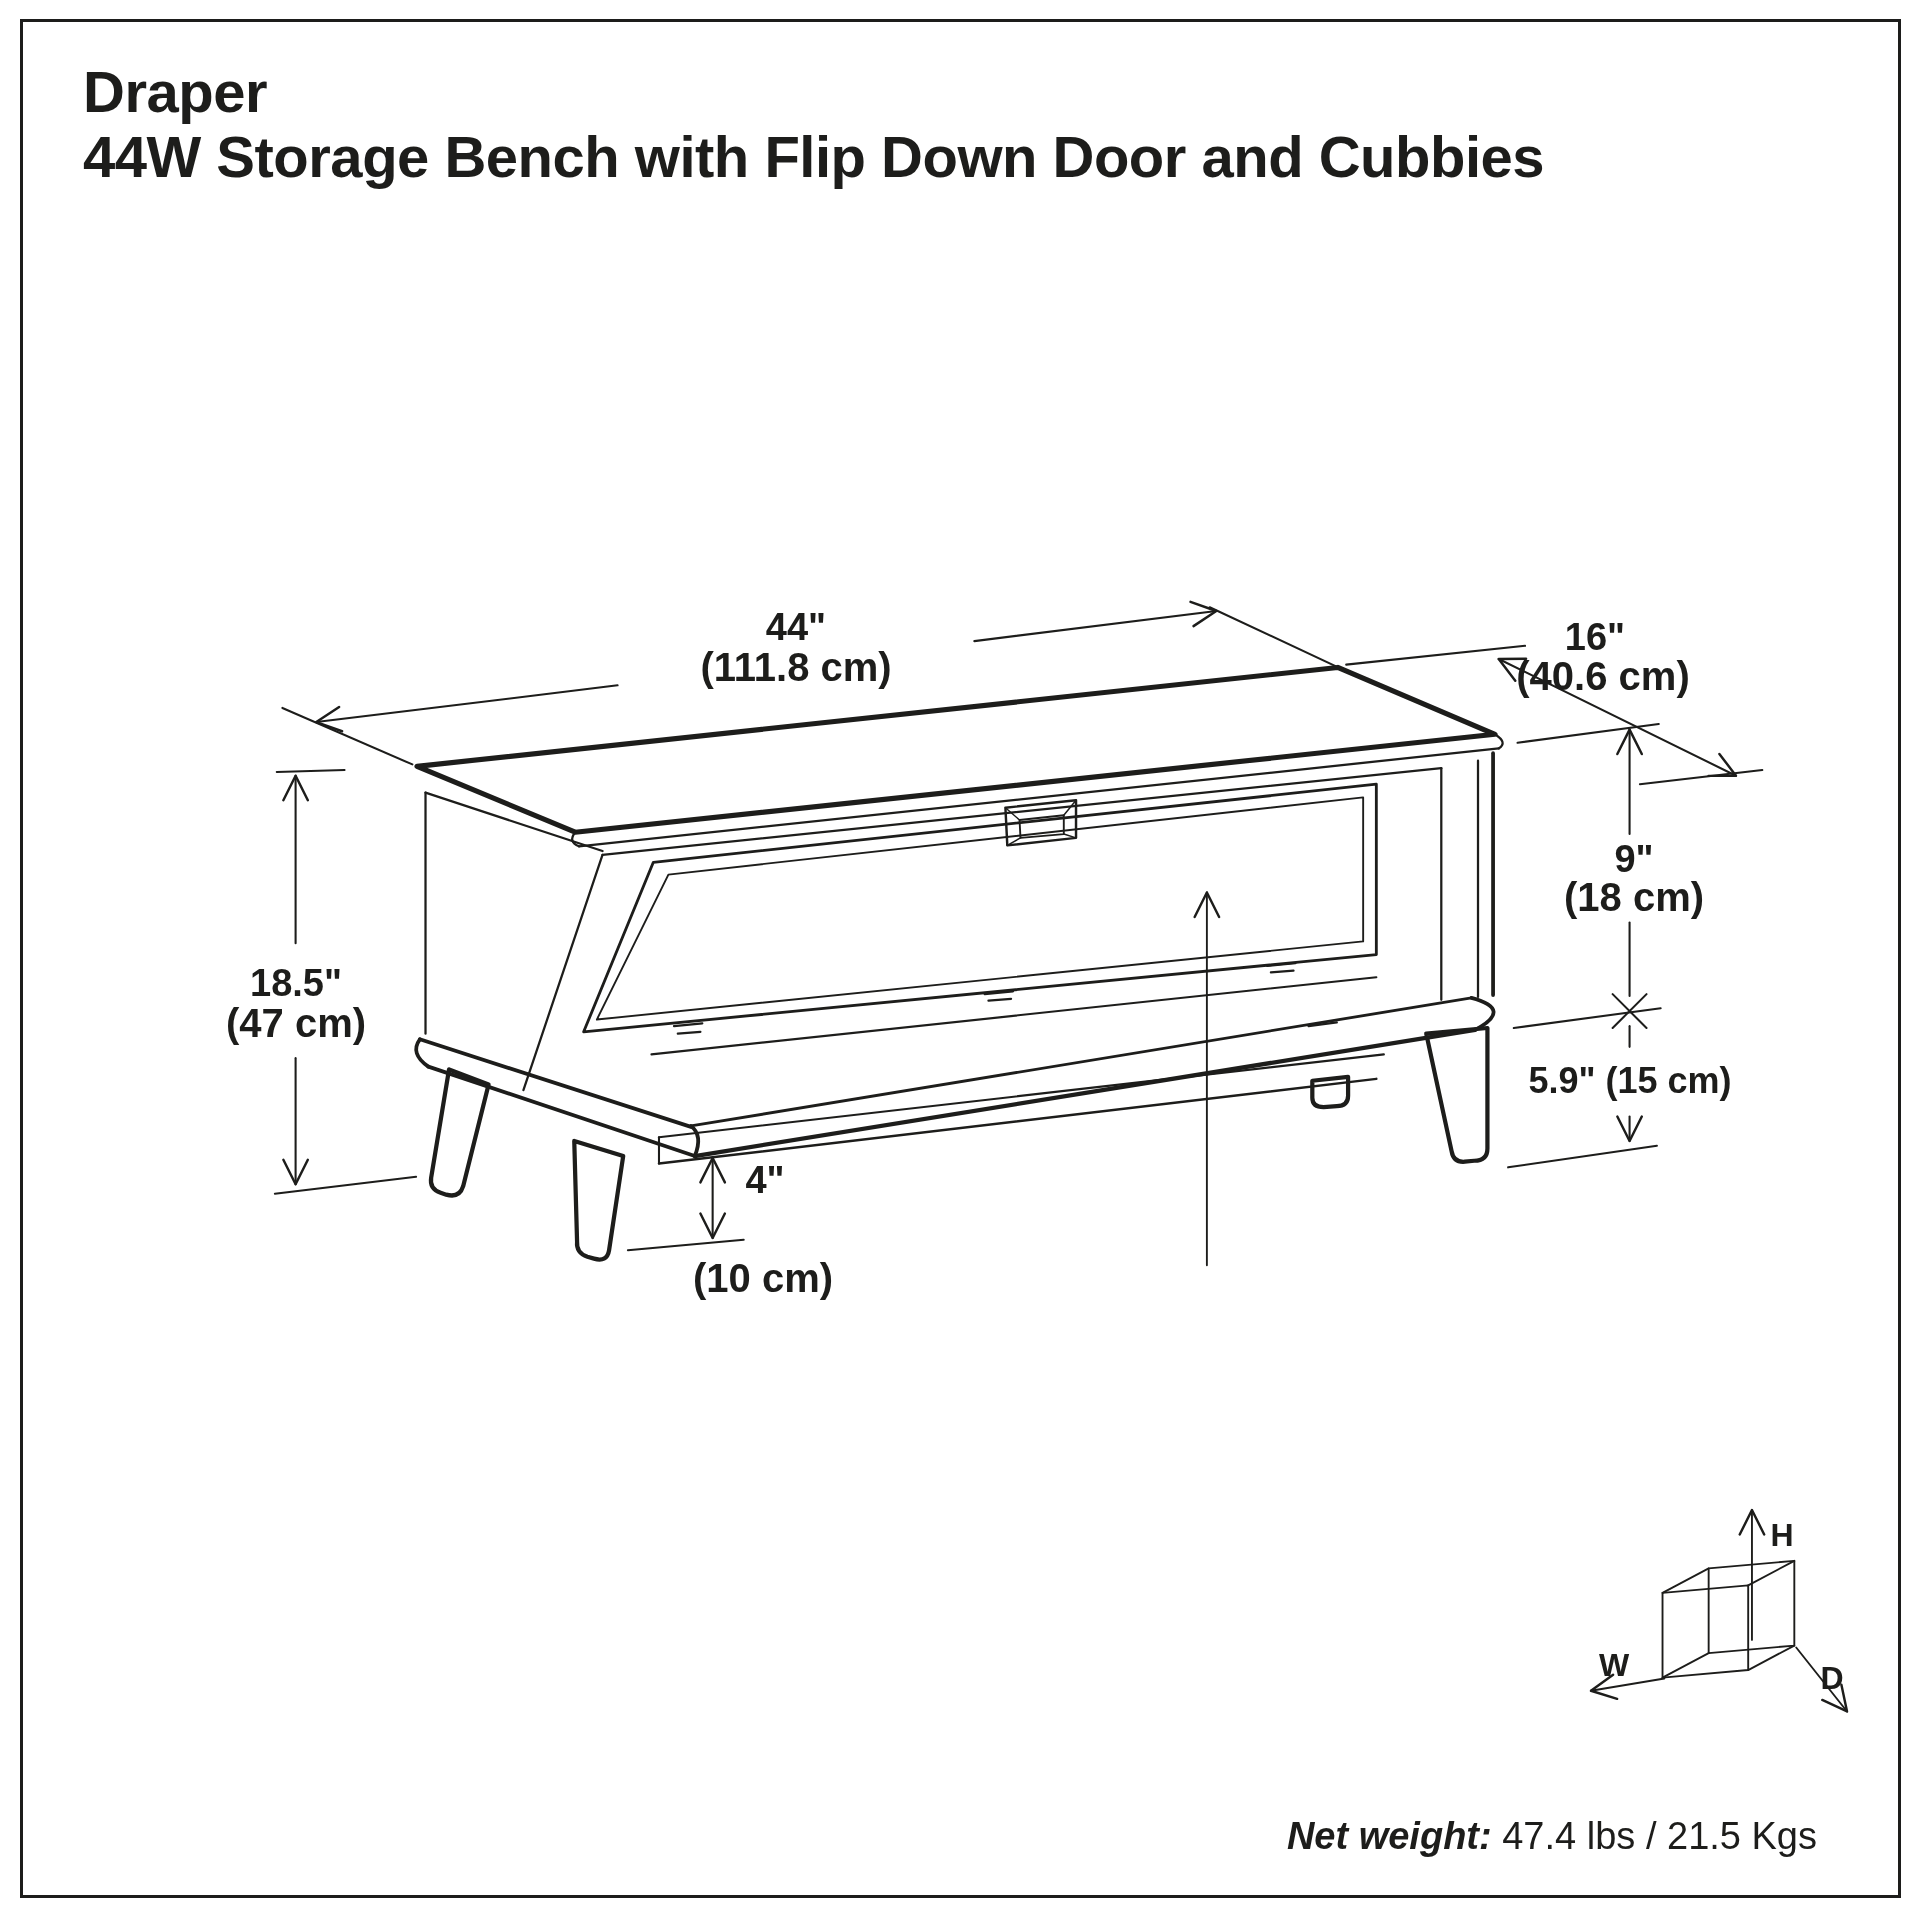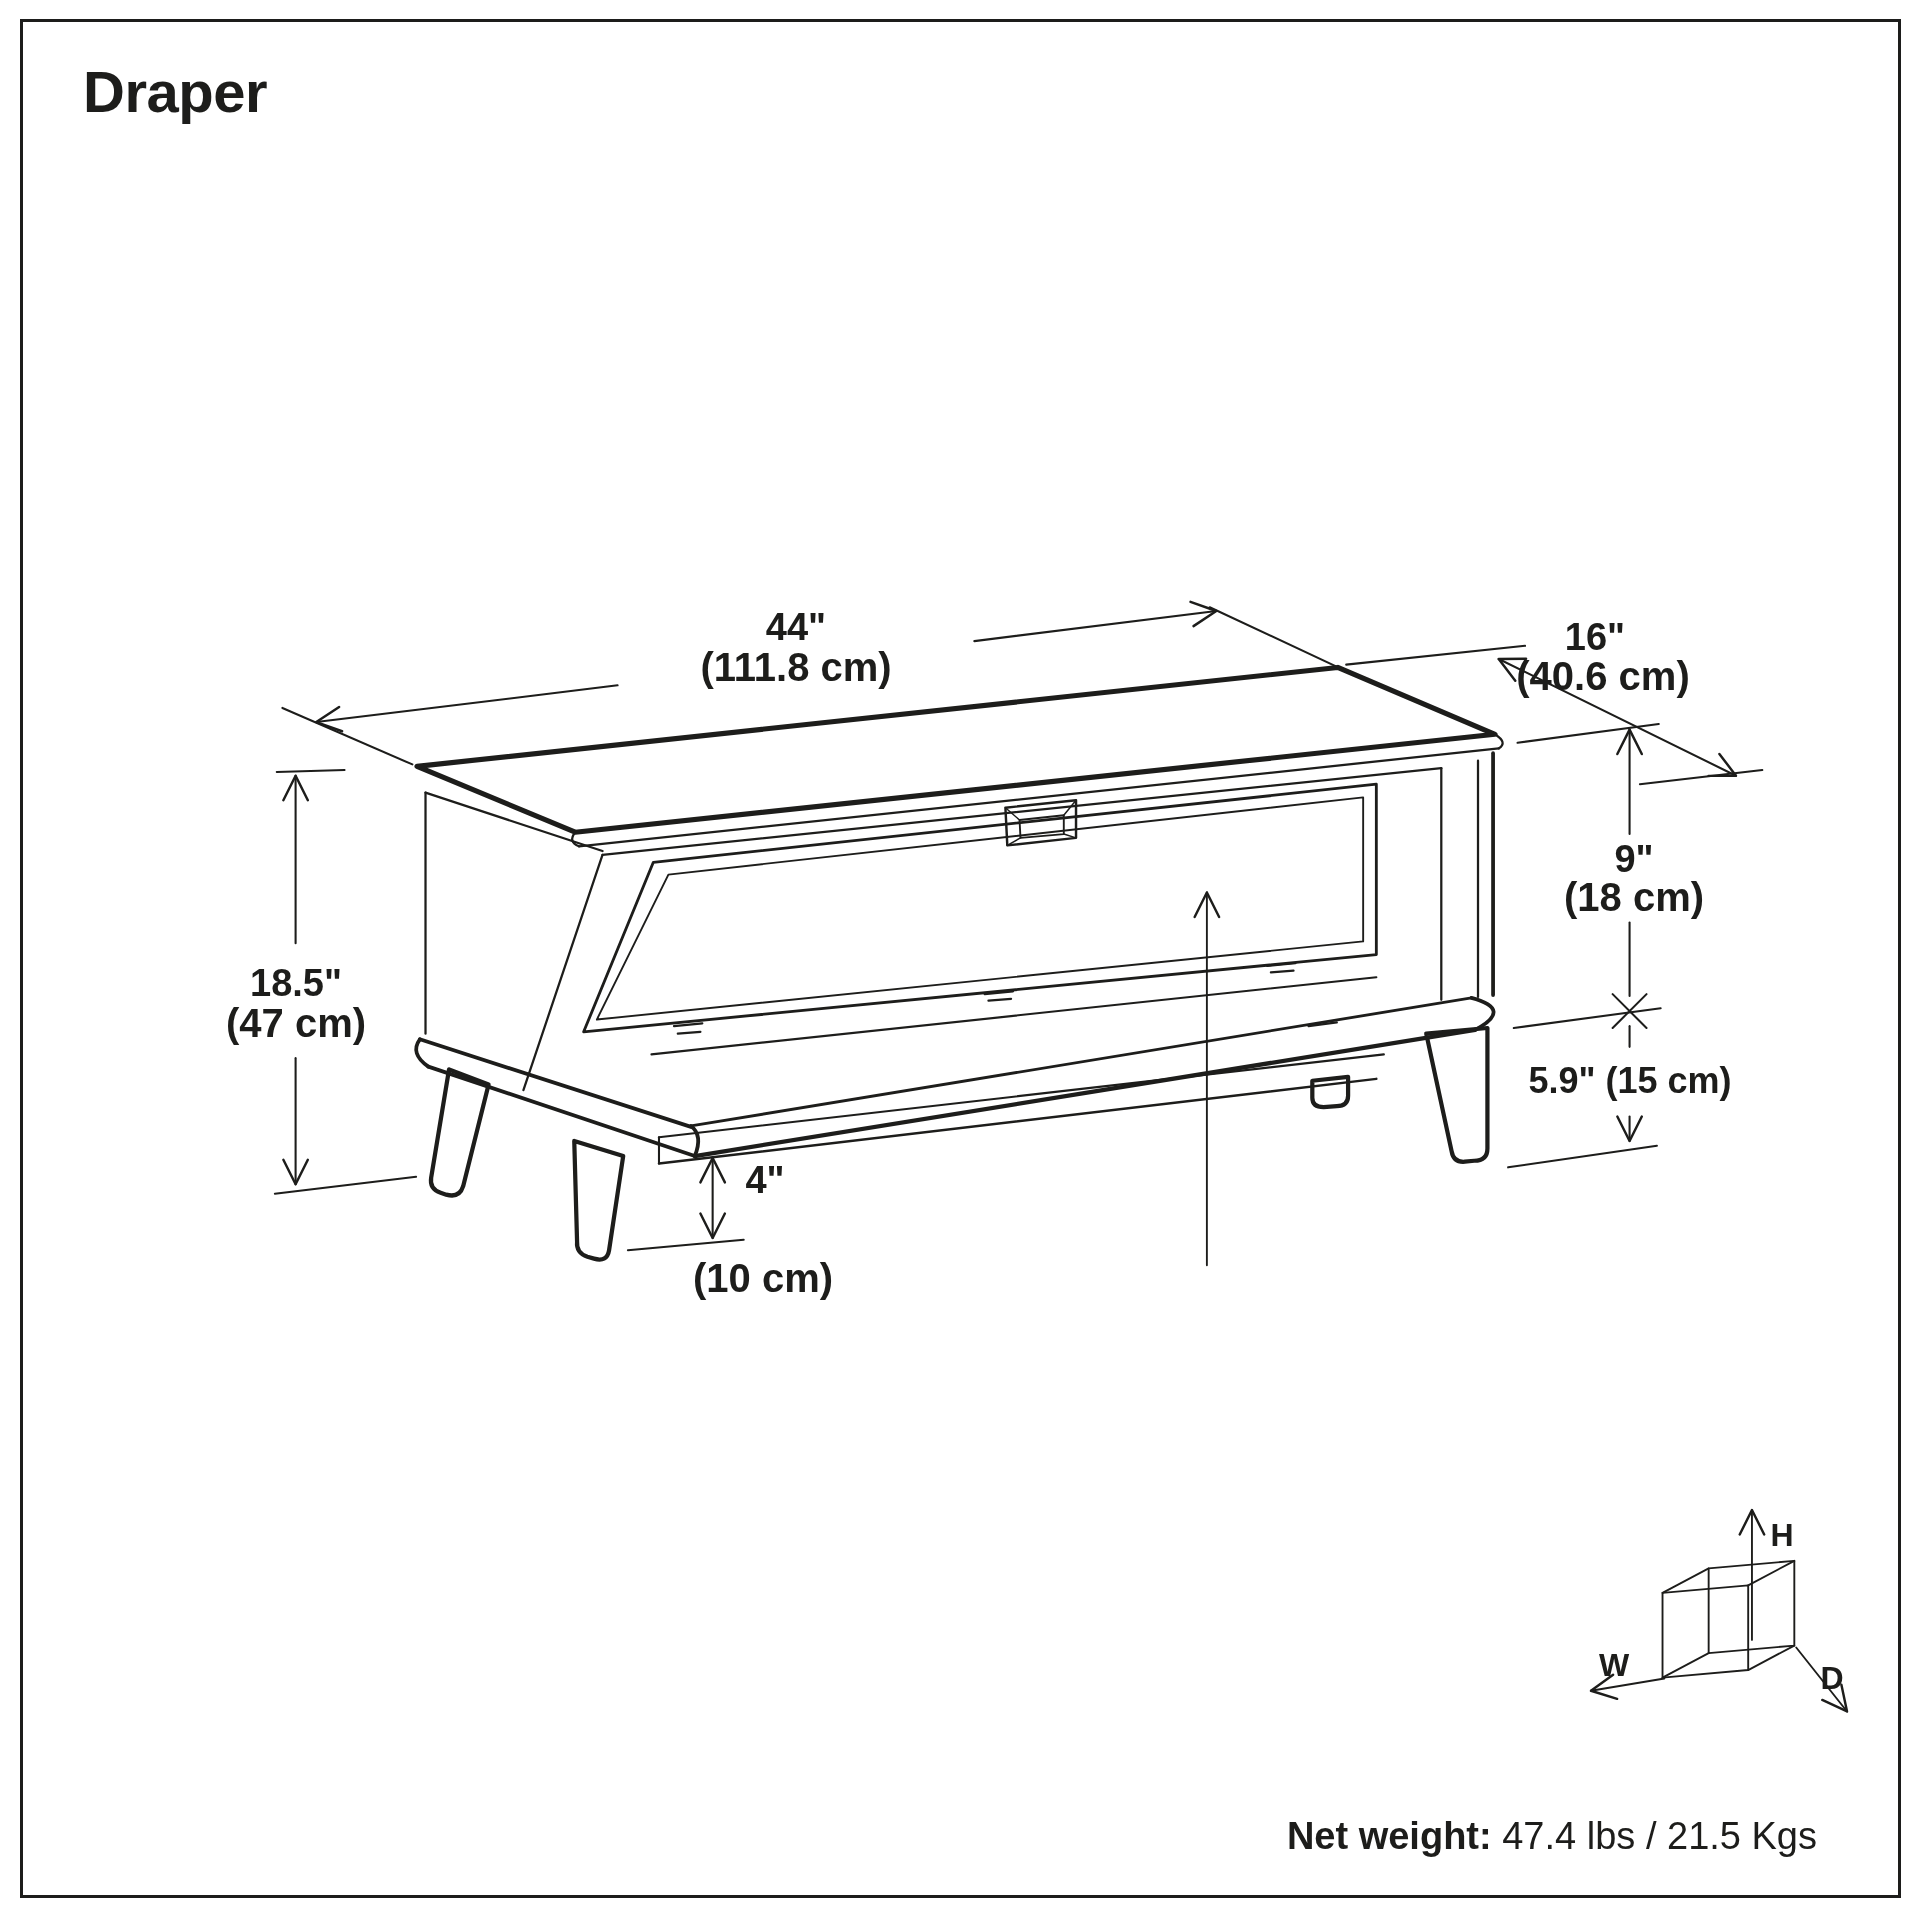--- a/index.html
+++ b/index.html
@@ -13,21 +13,21 @@
   .din{font-weight:700;font-size:38px;}
   .dcm{font-weight:700;font-size:40px;}
   .dmix{font-weight:700;font-size:36px;}
   .title{position:absolute;left:83px;top:60px;font-weight:700;font-size:58px;
          line-height:1.12;letter-spacing:-0.5px;}
   .inner{position:absolute;left:1177px;top:1271px;font-size:30px;line-height:35px;
          font-weight:400;}
   .inner b{font-weight:700;}
   .cubelbl{font-weight:700;font-size:32px;}
   .netw{position:absolute;right:111px;top:1815px;font-size:38px;font-weight:400;}
-  .netw b{font-weight:700;}
+  .netw b{font-weight:700;font-style:italic;}
 </style>
 </head>
 <body>
 
 <div class="page">
   <div class="frame"></div>
 
   <svg class="art" viewBox="0 0 2048 2048">
     <defs>
       <marker id="ah" viewBox="-32 -18 36 36" markerWidth="36" markerHeight="36" markerUnits="userSpaceOnUse" refX="0" refY="0" orient="auto-start-reverse">
@@ -146,20 +146,21 @@
       <path d="M1815,1666 L1906,1658 L1906,1748 L1815,1756 Z"></path>
       <path d="M1766,1692 L1815,1666 M1857,1684 L1906,1658 M1857,1774 L1906,1748 M1766,1782 L1815,1756"></path>
       <path d="M1861,1742 L1861,1604" marker-end="url(#ah)"></path>
       <path d="M1768,1783 L1690,1796" marker-end="url(#ah)"></path>
       <path d="M1908,1750 L1962,1818" marker-end="url(#ah)"></path>
     </g>
   </svg>
 
   <div class="title">
     <div>Draper</div>
+    <div>44W Storage Bench with Flip Down Door and Cubbies</div>
   </div>
 
   <div class="lbl din" style="left:796px;top:627px">44"</div>
   <div class="lbl dcm" style="left:796px;top:667px">(111.8 cm)</div>
 
   <div class="lbl din" style="left:1595px;top:637px">16"</div>
   <div class="lbl dcm" style="left:1603px;top:676px">(40.6 cm)</div>
 
   <div class="lbl din" style="left:1634px;top:859px">9"</div>
   <div class="lbl dcm" style="left:1634px;top:897px">(18 cm)</div>

